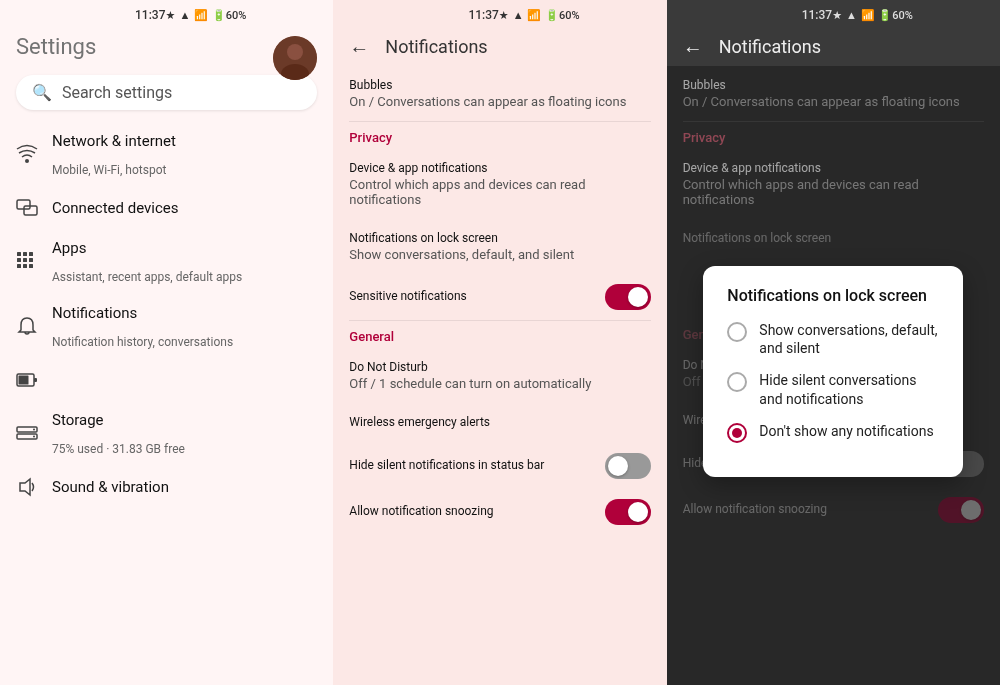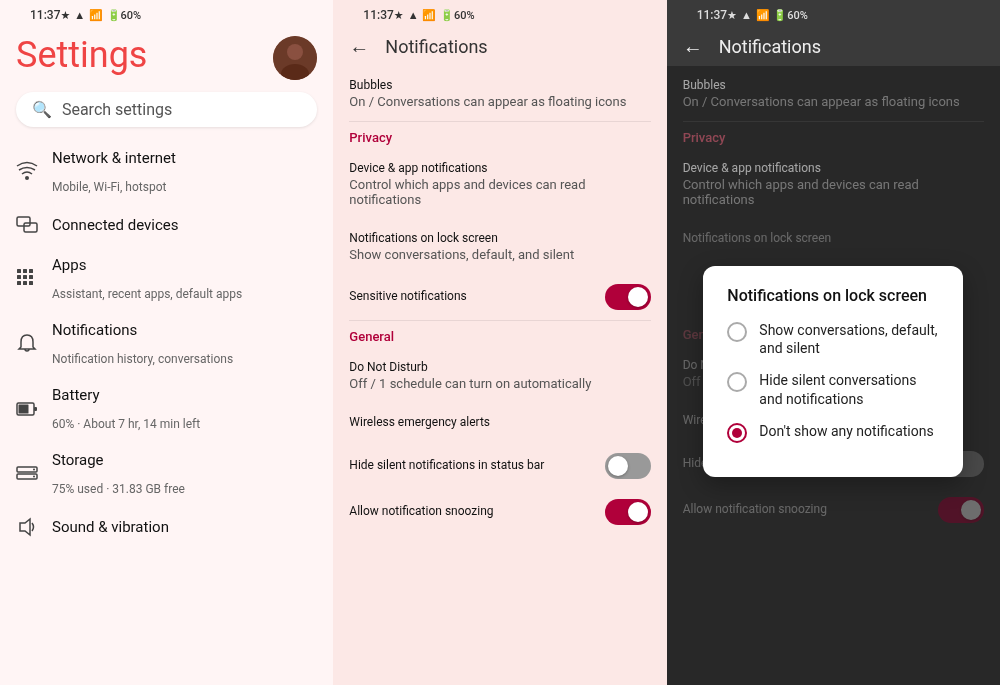--- a/index.html
+++ b/index.html
@@ -23,25 +23,26 @@
       position: relative;
     }
 
     .panel-left { background: #fff5f5; }
     .panel-middle { background: #fce8e6; }
     .panel-right { background: #3a3a3a; }
 
     
     .status-bar {
       display: flex;
-      justify-content: flex-start;
+      justify-content: center;
       align-items: center;
       padding: 8px 30px 4px;
       font-size: 12px;
       font-weight: 500;
+      margin-left: 48px;
     }
     .panel-left .status-bar, .panel-middle .status-bar { color: #333; }
     .panel-right .status-bar { color: #ddd; }
 
     .status-right {
       display: flex;
       align-items: center;
       gap: 4px;
       font-size: 11px;
     }
@@ -57,24 +58,24 @@
     }
     .panel-right .top-bar { color: #eee; }
     .back-arrow {
       font-size: 20px;
       margin-right: 16px;
       cursor: pointer;
     }
 
     
     .settings-title {
-      font-size: 36px;
+      font-size: 22px;
       font-weight: 400;
       padding: 8px 16px 12px;
-      color: #ef4444;
+      color: #737373;
     }
     .search-bar {
       margin: 4px 16px 12px;
       background: #fff;
       border-radius: 24px;
       display: flex;
       align-items: center;
       padding: 8px 16px;
       box-shadow: 0 1px 3px rgba(0,0,0,0.1);
     }
@@ -357,24 +358,20 @@
     </div>
 
     <div class="settings-item">
       <div class="item-icon">
         <svg width="22" height="22" viewBox="0 0 22 22">
             <rect x="1" y="5" width="17" height="12" rx="1.5" fill="none" stroke="#444" stroke-width="1.5"></rect>
             <rect x="18" y="9" width="3" height="4" rx="1" fill="#444"></rect>
             <rect x="2.5" y="6.5" width="10" height="9" rx="0.5" fill="#444"></rect>
           </svg>
       </div>
-      <div class="item-text">
-        <div class="item-title">Battery</div>
-        <div class="item-subtitle">60% · About 7 hr, 14 min left</div>
-      </div>
     </div>
 
     <div class="settings-item">
       <div class="item-icon">
         <svg width="22" height="22" viewBox="0 0 22 22">
             <rect x="1" y="4" width="20" height="5" rx="1" fill="none" stroke="#444" stroke-width="1.5"></rect>
             <rect x="1" y="11" width="20" height="5" rx="1" fill="none" stroke="#444" stroke-width="1.5"></rect>
             <circle cx="18" cy="6.5" r="1" fill="#444"></circle>
             <circle cx="18" cy="13.5" r="1" fill="#444"></circle>
           </svg>

